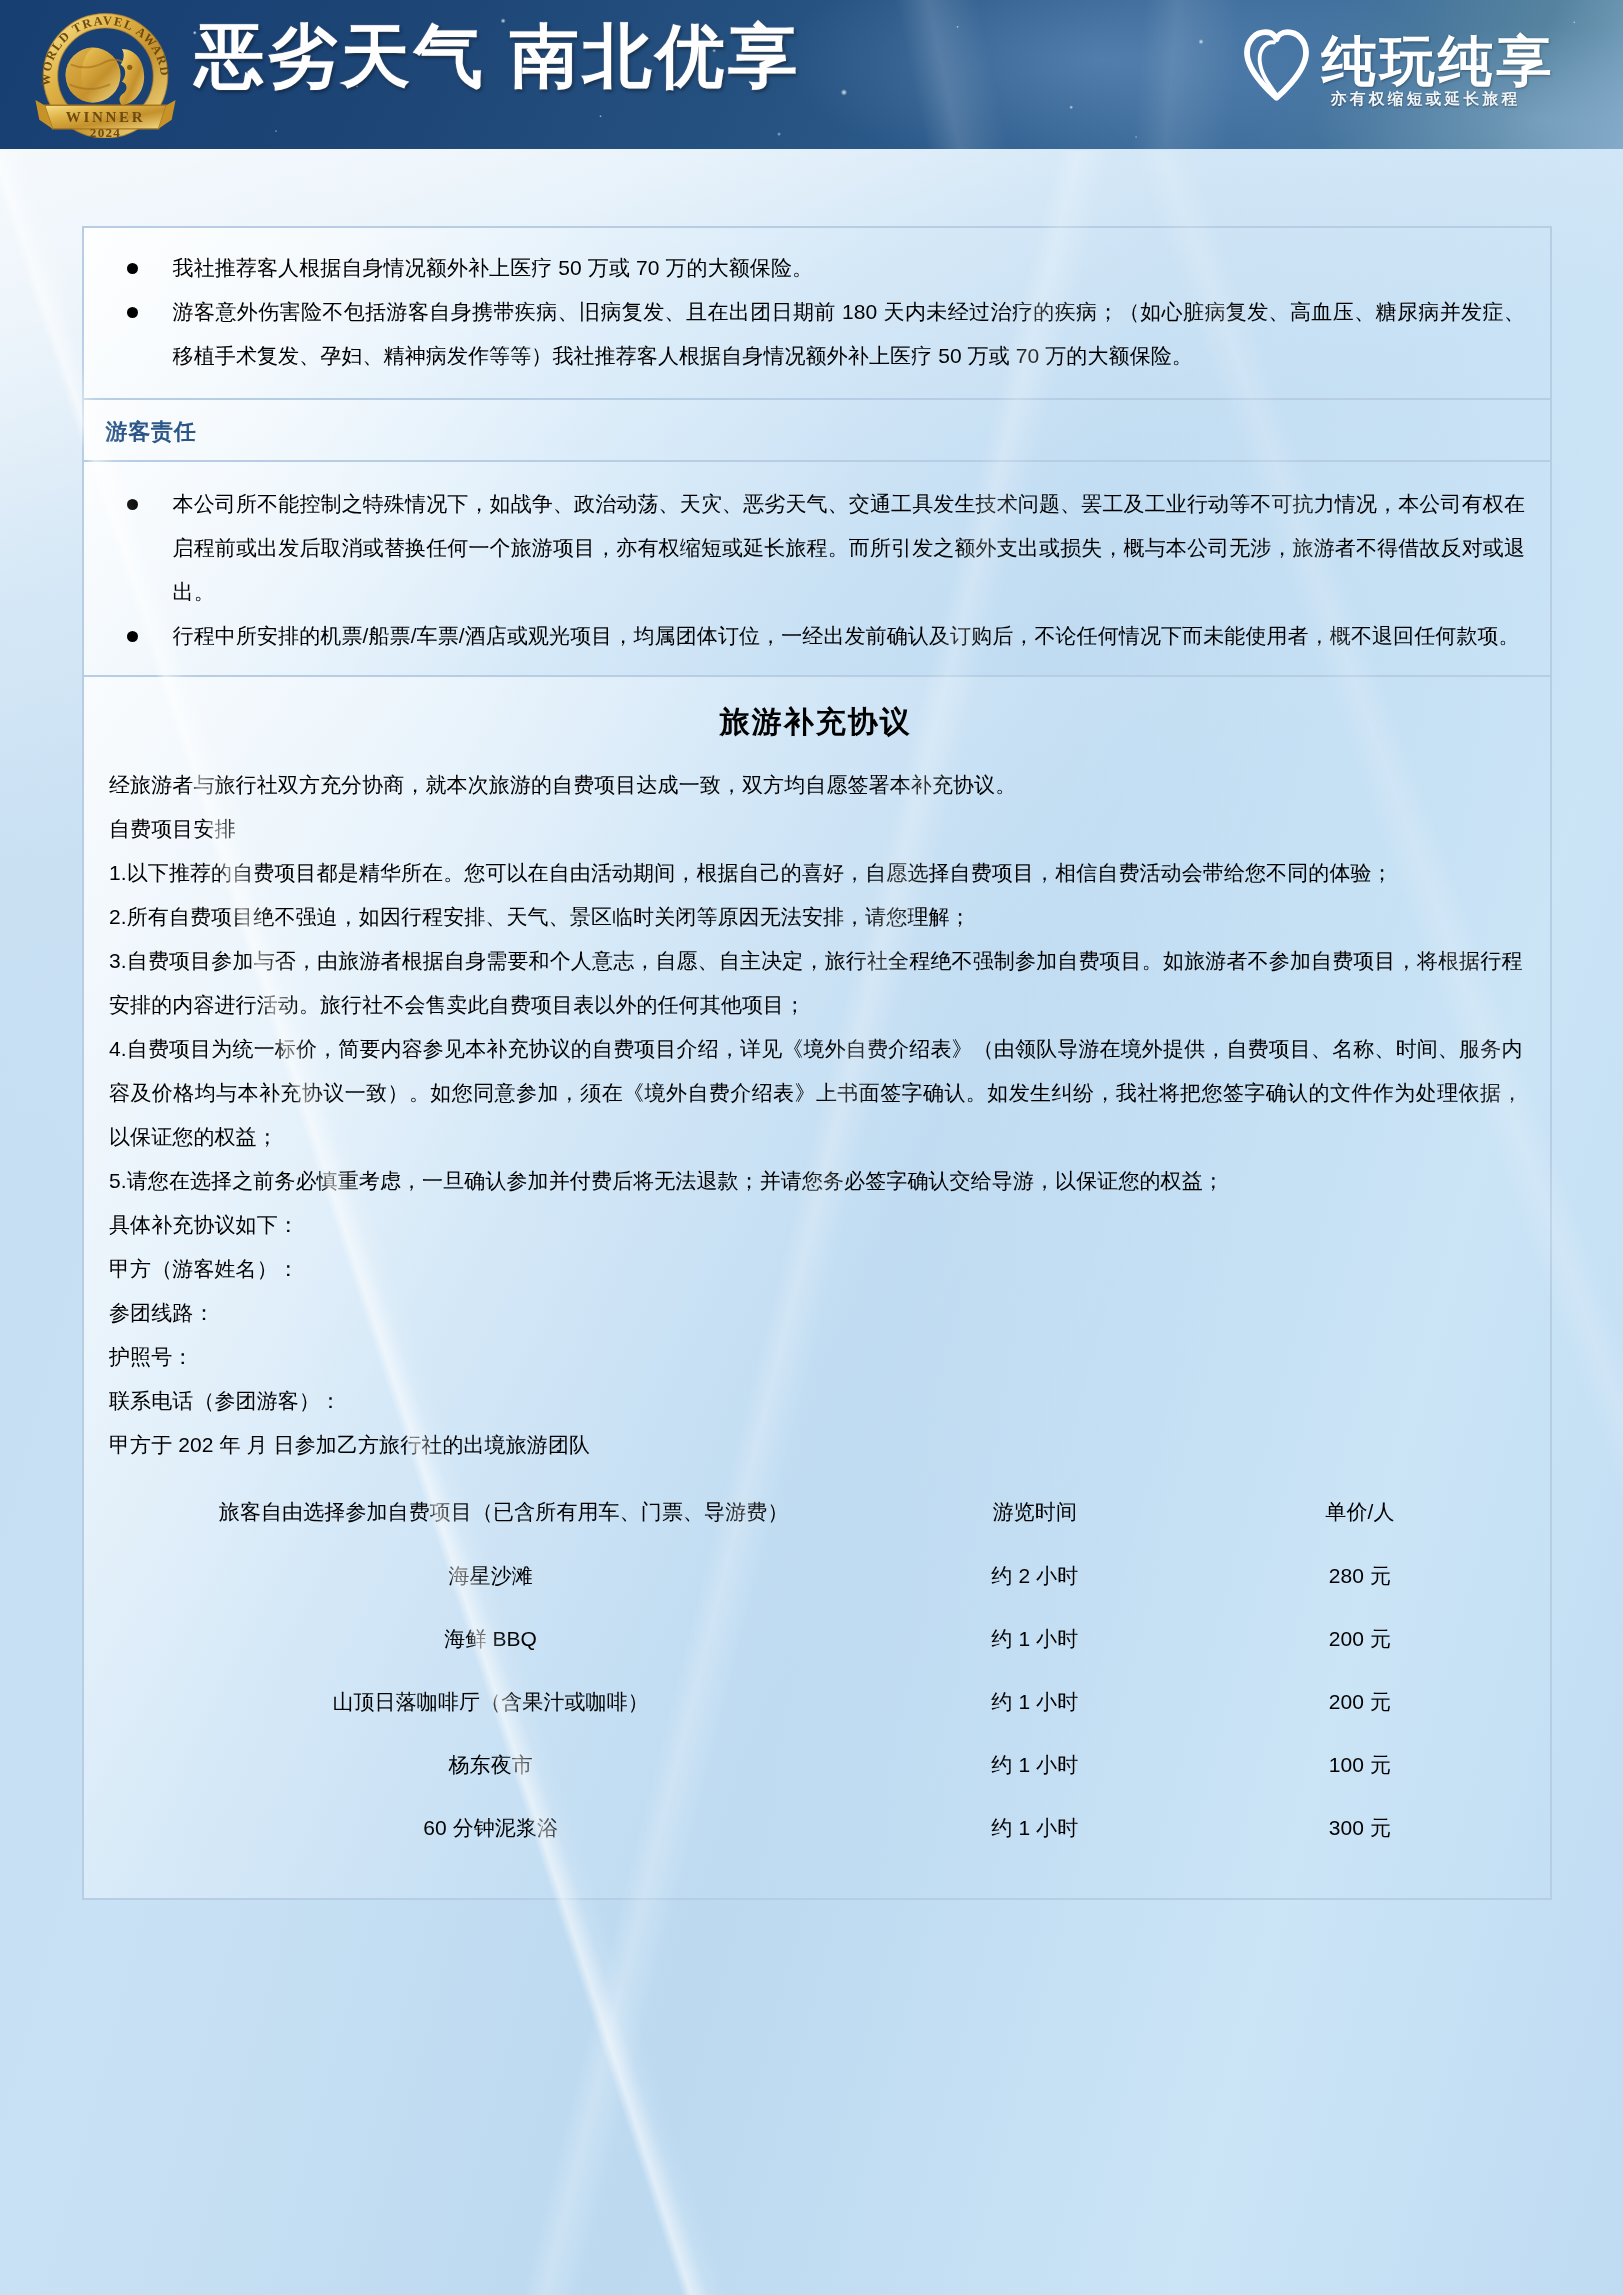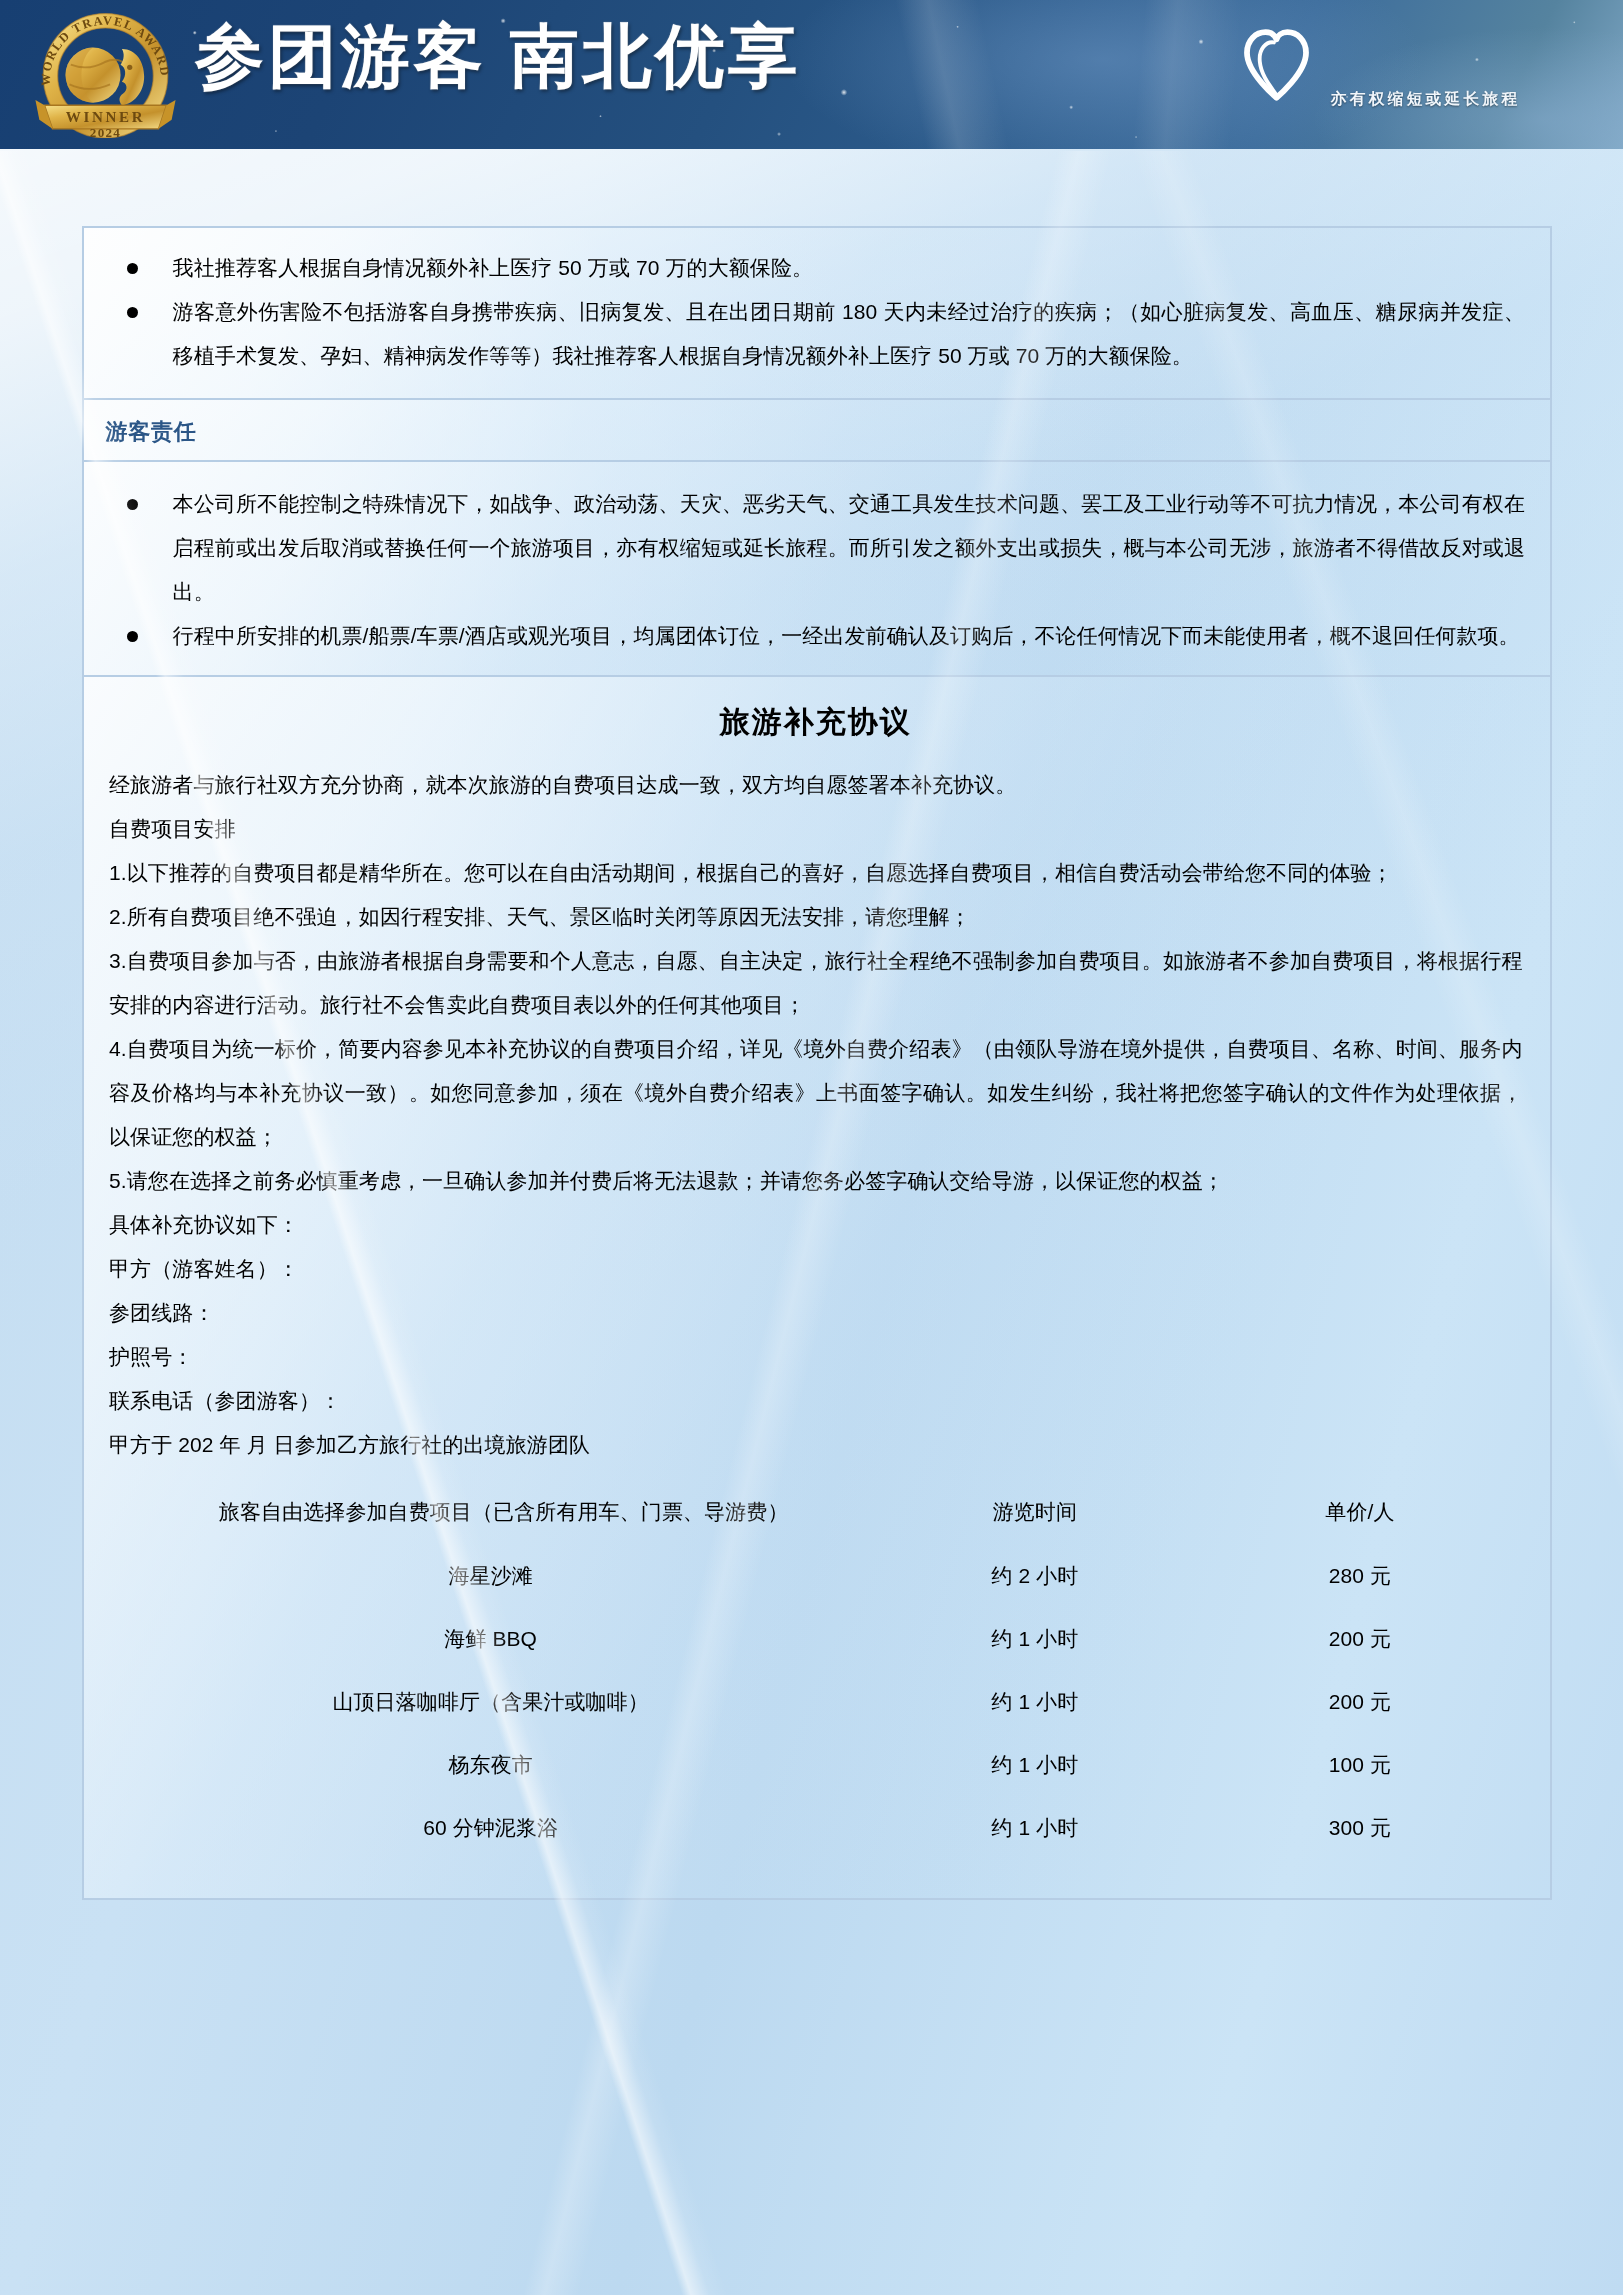--- a/index.html
+++ b/index.html
@@ -302,30 +302,31 @@
         <path d="M208 150 L222 142 L216 172 L196 186 Z" fill="#c79329"></path>
 
         <text font-family="Liberation Serif, serif" font-size="19" font-weight="700" fill="#6d4a10" letter-spacing="2.4">
           <textPath href="#arcTop" startOffset="50%" text-anchor="middle">WORLD TRAVEL AWARDS</textPath>
         </text>
         <text x="115" y="176" text-anchor="middle" font-family="Liberation Serif, serif" font-size="23" font-weight="700" fill="#6d4a10" letter-spacing="4">WINNER</text>
         <text x="115" y="199" text-anchor="middle" font-family="Liberation Serif, serif" font-size="20" font-weight="700" fill="#6d4a10" letter-spacing="2">2024</text>
       </svg>
     </div>
 
-    <div class="banner-title">参团游客 南北优享</div>
+    <div class="banner-title">恶劣天气 南北优享</div>
 
     <div class="brand-logo">
       <div class="brand-heart">
         <svg viewBox="0 0 120 124" width="77" height="80" aria-hidden="true">
           <path d="M60 116 C60 116 14 78 14 46 C14 26 28 14 43 14 C52 14 58 19 60 25 C62 19 68 14 77 14 C92 14 106 26 106 46 C106 78 60 116 60 116 Z" fill="none" stroke="#ffffff" stroke-width="9" stroke-linecap="round" stroke-linejoin="round"></path>
           <path d="M60 112 C52 100 36 82 34 60 C32 40 44 28 56 30" fill="none" stroke="#ffffff" stroke-width="6" stroke-linecap="round"></path>
         </svg>
       </div>
       <div class="brand-words">
+        <div class="brand-name">纯玩纯享</div>
         <div class="brand-tagline">亦有权缩短或延长旅程</div>
       </div>
     </div>
   </div>
 
   <div class="content">
 
     <div class="box" id="box-insurance">
       <ul class="bullets">
         <li>我社推荐客人根据自身情况额外补上医疗 50 万或 70 万的大额保险。</li>

